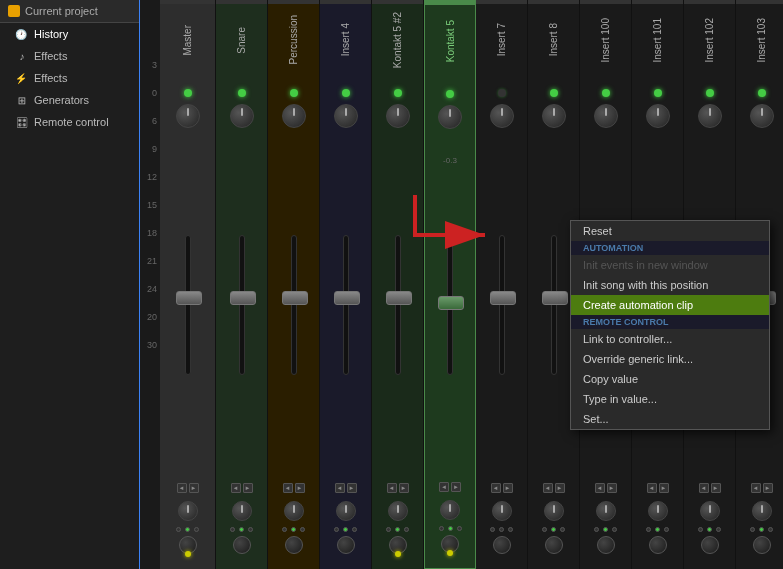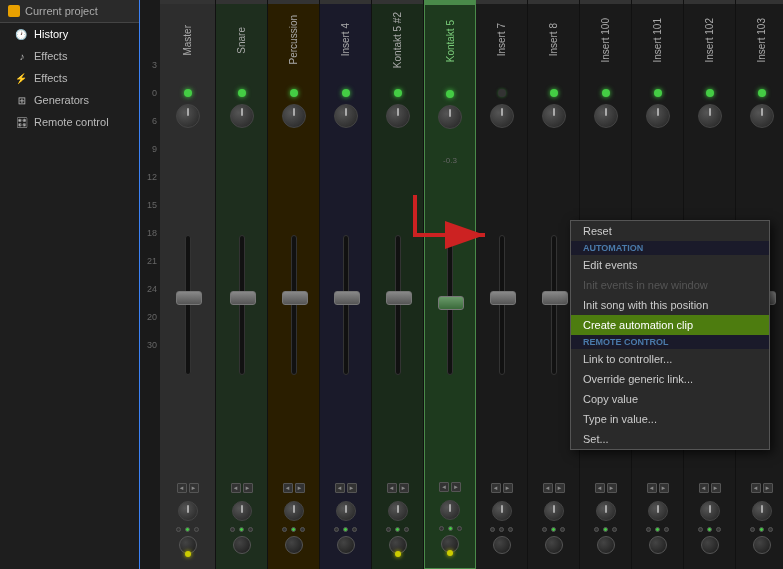--- a/index.html
+++ b/index.html
@@ -709,21 +709,20 @@
           <polygon points="0 0, 10 3.5, 0 7" fill="#cc2222"></polygon>
         </marker>
       </defs>
       <path d="M 10 10 L 10 50 L 80 50" stroke="#cc2222" stroke-width="4" fill="none" marker-end="url(#arrowhead)"></path>
     </svg>
   </div>
 
   <div class="context-menu">
     <div class="ctx-item">Reset</div>
     <div class="ctx-separator">Automation</div>
-    <div class="ctx-item">Edit events</div>
     <div class="ctx-item disabled">Init events in new window</div>
     <div class="ctx-item">Init song with this position</div>
     <div class="ctx-item highlighted">Create automation clip</div>
     <div class="ctx-separator">Remote control</div>
     <div class="ctx-item">Link to controller...</div>
     <div class="ctx-item">Override generic link...</div>
     <div class="ctx-item">Copy value</div>
     <div class="ctx-item">Type in value...</div>
     <div class="ctx-item">Set...</div>
   </div>

